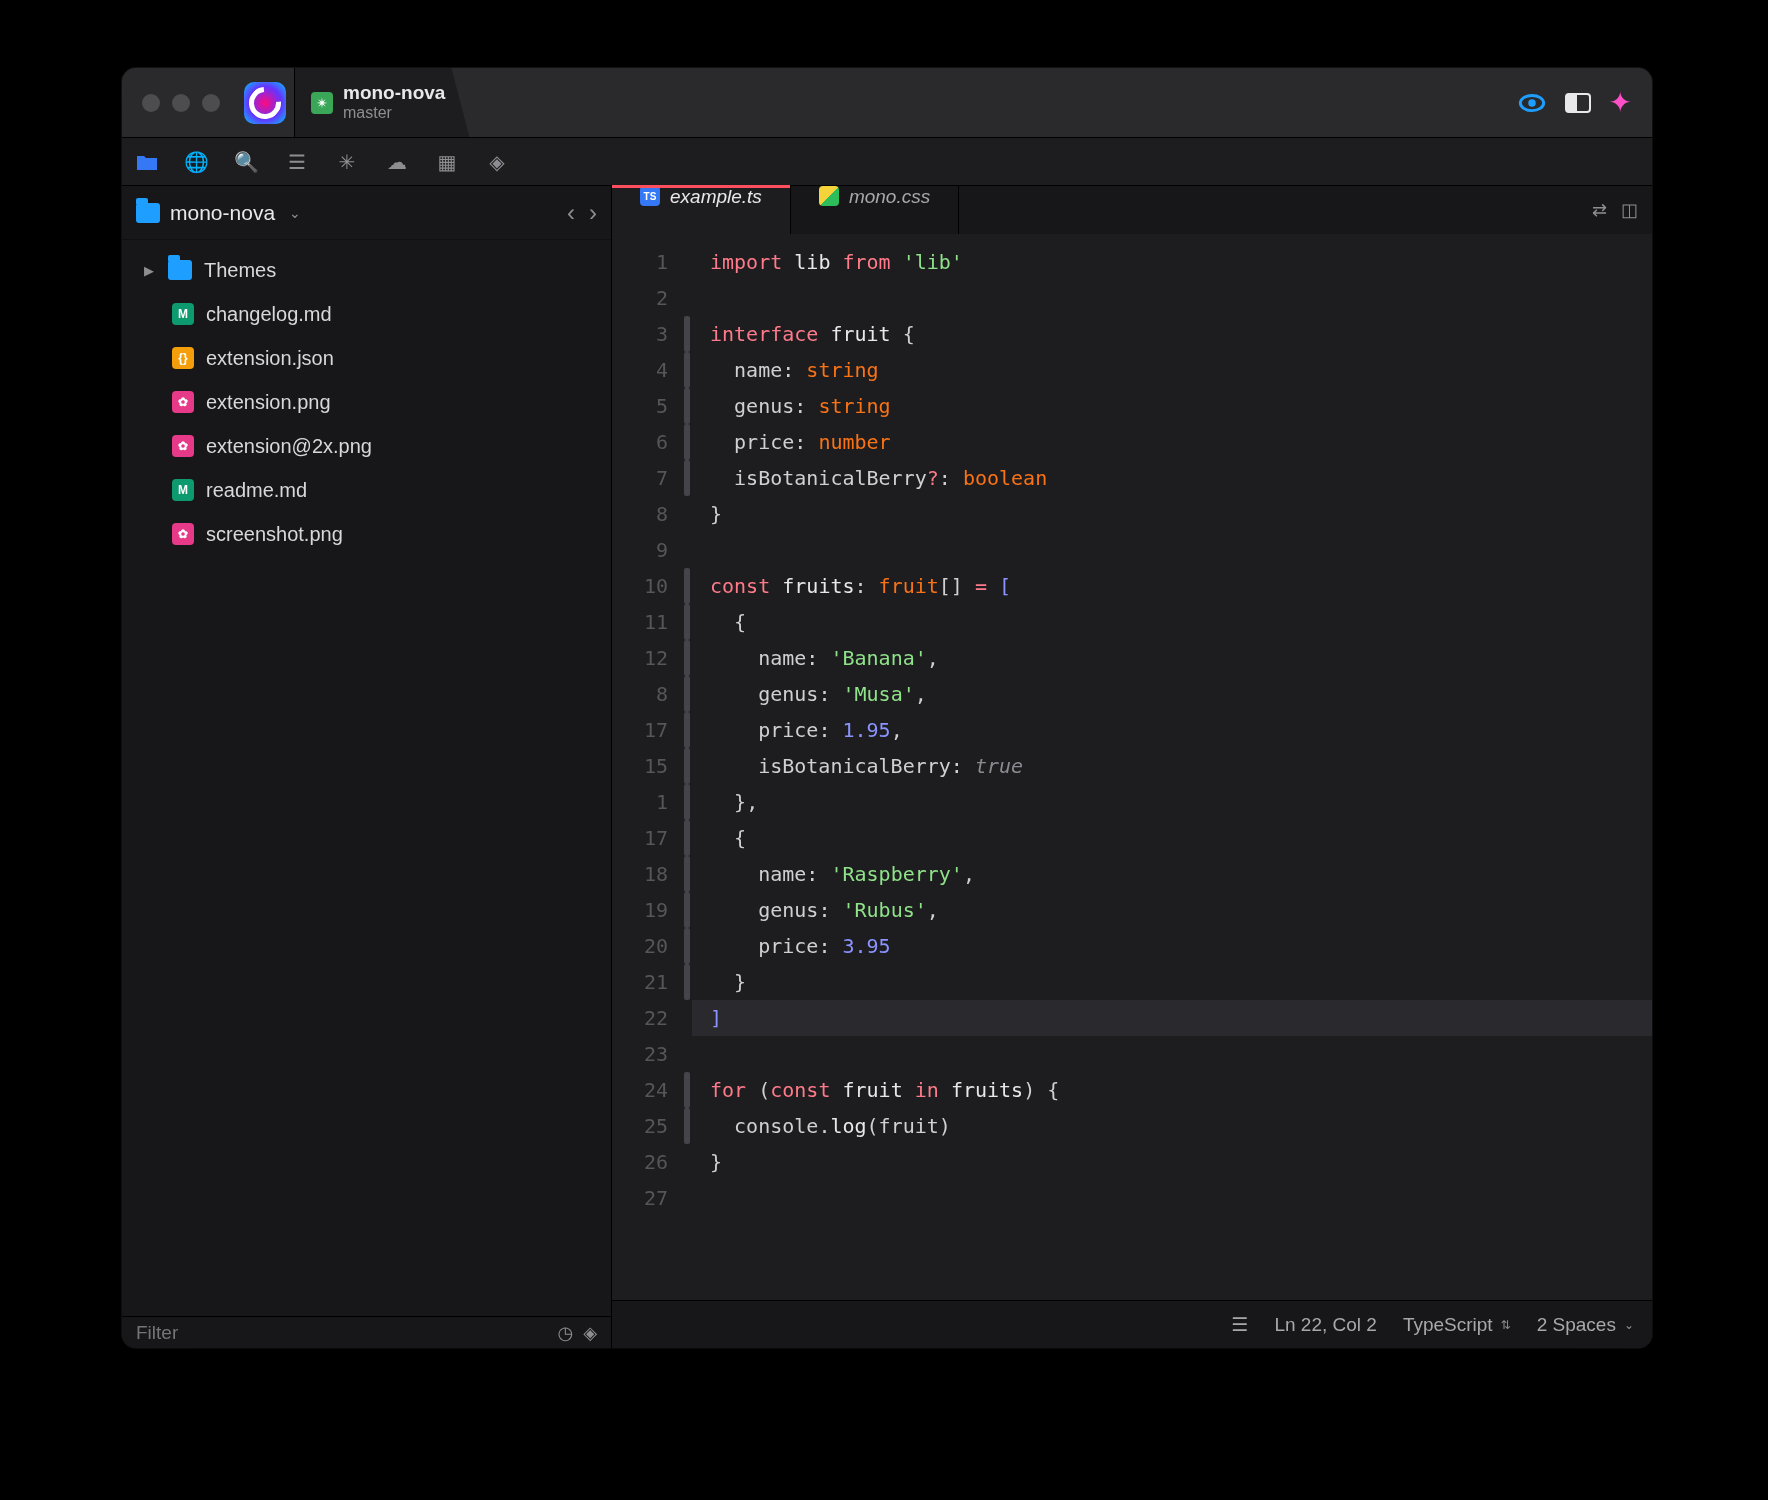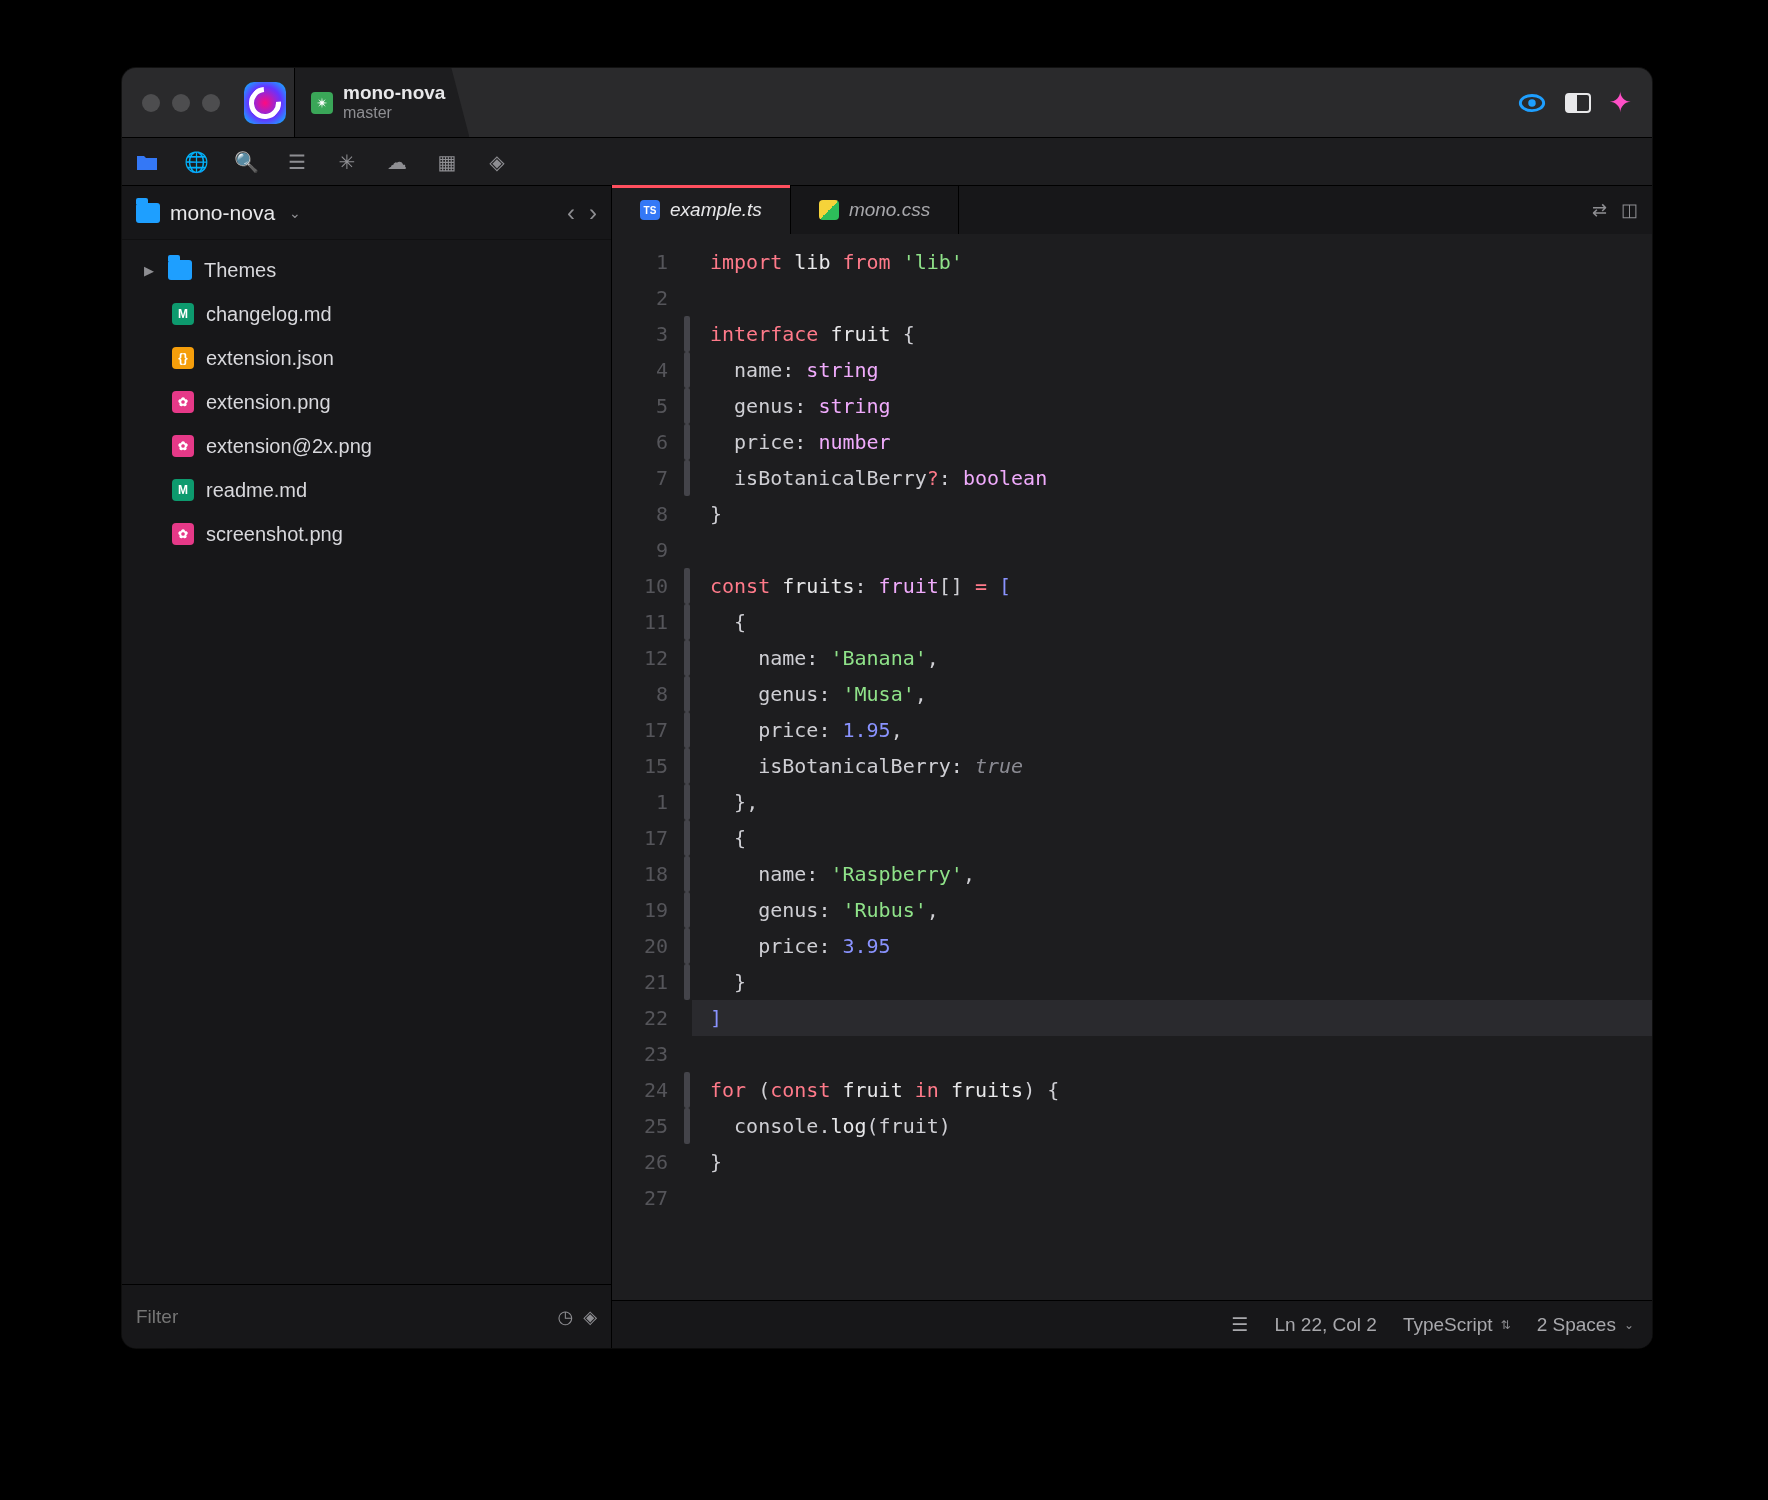--- a/index.html
+++ b/index.html
@@ -33,44 +33,44 @@
 .sb-nav{margin-left:auto;display:flex;gap:14px;color:#8e8e92;font-size:24px;}
 .sb-nav span{cursor:pointer;}
 .tree{flex:1;padding:8px 0;overflow:auto;}
 .tree-row{height:44px;display:flex;align-items:center;padding-left:22px;gap:12px;color:#d8d8dc;font-size:20px;cursor:pointer;}
 .tree-row.indent{padding-left:50px;}
 .tree-row .arrow{color:#8e8e92;font-size:13px;width:12px;}
 .ficon{width:22px;height:22px;border-radius:4px;display:flex;align-items:center;justify-content:center;font-size:12px;font-weight:700;color:#fff;}
 .ficon.md{background:#0d9a6e;}
 .ficon.json{background:#f59e0b;}
 .ficon.png{background:#e63988;}
-.sb-filter{height:64px;border-top:1px solid #000;display:flex;align-items:center;padding:0 14px;}
+.sb-filter{height:32px;border-top:1px solid #000;display:flex;align-items:center;padding:0 14px;}
 .sb-filter input{flex:1;background:transparent;border:none;color:#8e8e92;font-size:19px;outline:none;}
 .sb-filter .ric{color:#8e8e92;display:flex;gap:10px;font-size:18px;}
 .editor{flex:1;display:flex;flex-direction:column;background:#1d1d1f;}
 .tabs{height:48px;display:flex;align-items:stretch;background:#171719;}
-.tab{display:flex;align-items:center;padding:0 28px;gap:10px;color:#a8a8ac;font-size:19px;font-style:italic;border-right:1px solid #000;cursor:pointer;position:relative;}
+.tab{display:flex;padding:0 28px;gap:10px;color:#a8a8ac;font-size:19px;font-style:italic;border-right:1px solid #000;cursor:pointer;position:relative;}
 .tab.active{background:#1d1d1f;color:#e8e8ea;}
 .tab.active::before{content:"";position:absolute;top:-1px;left:0;right:0;height:3px;background:#ff4f5e;}
 .tab .ficon{width:20px;height:20px;font-size:10px;font-style:normal;}
 .ficon.ts{background:#3478f6;}
 .ficon.css{background:linear-gradient(135deg,#f5d33a 50%,#2dbd5a 50%);}
 .tabs-right{margin-left:auto;display:flex;align-items:center;gap:14px;padding:0 14px;color:#8e8e92;font-size:18px;}
 .code-area{flex:1;display:flex;font-family:"SF Mono",Menlo,monospace;font-size:20px;line-height:36px;overflow:hidden;}
 .gutter{width:70px;text-align:right;color:#55555a;padding:10px 14px 10px 0;user-select:none;background:#1d1d1f;}
 .gutter div{height:36px;}
 .fold-bar{width:10px;padding:10px 0;}
 .fold-bar div{height:36px;width:6px;margin-left:2px;}
 .fold-bar .mark{background:#44444a;border-radius:2px;}
 .code{flex:1;padding:10px 18px;color:#cfcfd4;position:relative;white-space:pre;}
 .code .line{height:36px;}
 .code .line.hl{background:#2a2a2e;margin-left:-18px;padding-left:18px;margin-right:-18px;}
 .kw{color:#ff7a8a;}
 .id{color:#e8e8ea;text-align:center;}
-.ty{color:#f0abfc;}
+.ty{color:#f97316;}
 .st{color:#8fe289;}
 .nu{color:#8a93ff;}
 .bo{color:#8a8a92;font-style:italic;}
 .pu{color:#cfcfd4;}
 .op{color:#ff7a8a;}
 .br{color:#8a93ff;}
 .statusbar{height:48px;background:#171719;border-top:1px solid #000;display:flex;align-items:center;justify-content:flex-end;gap:26px;padding:0 18px;color:#a8a8ac;font-size:19px;}
 .statusbar .item{display:flex;align-items:center;gap:8px;cursor:pointer;}
 .statusbar .chev{font-size:12px;color:#8e8e92;}
 </style>

